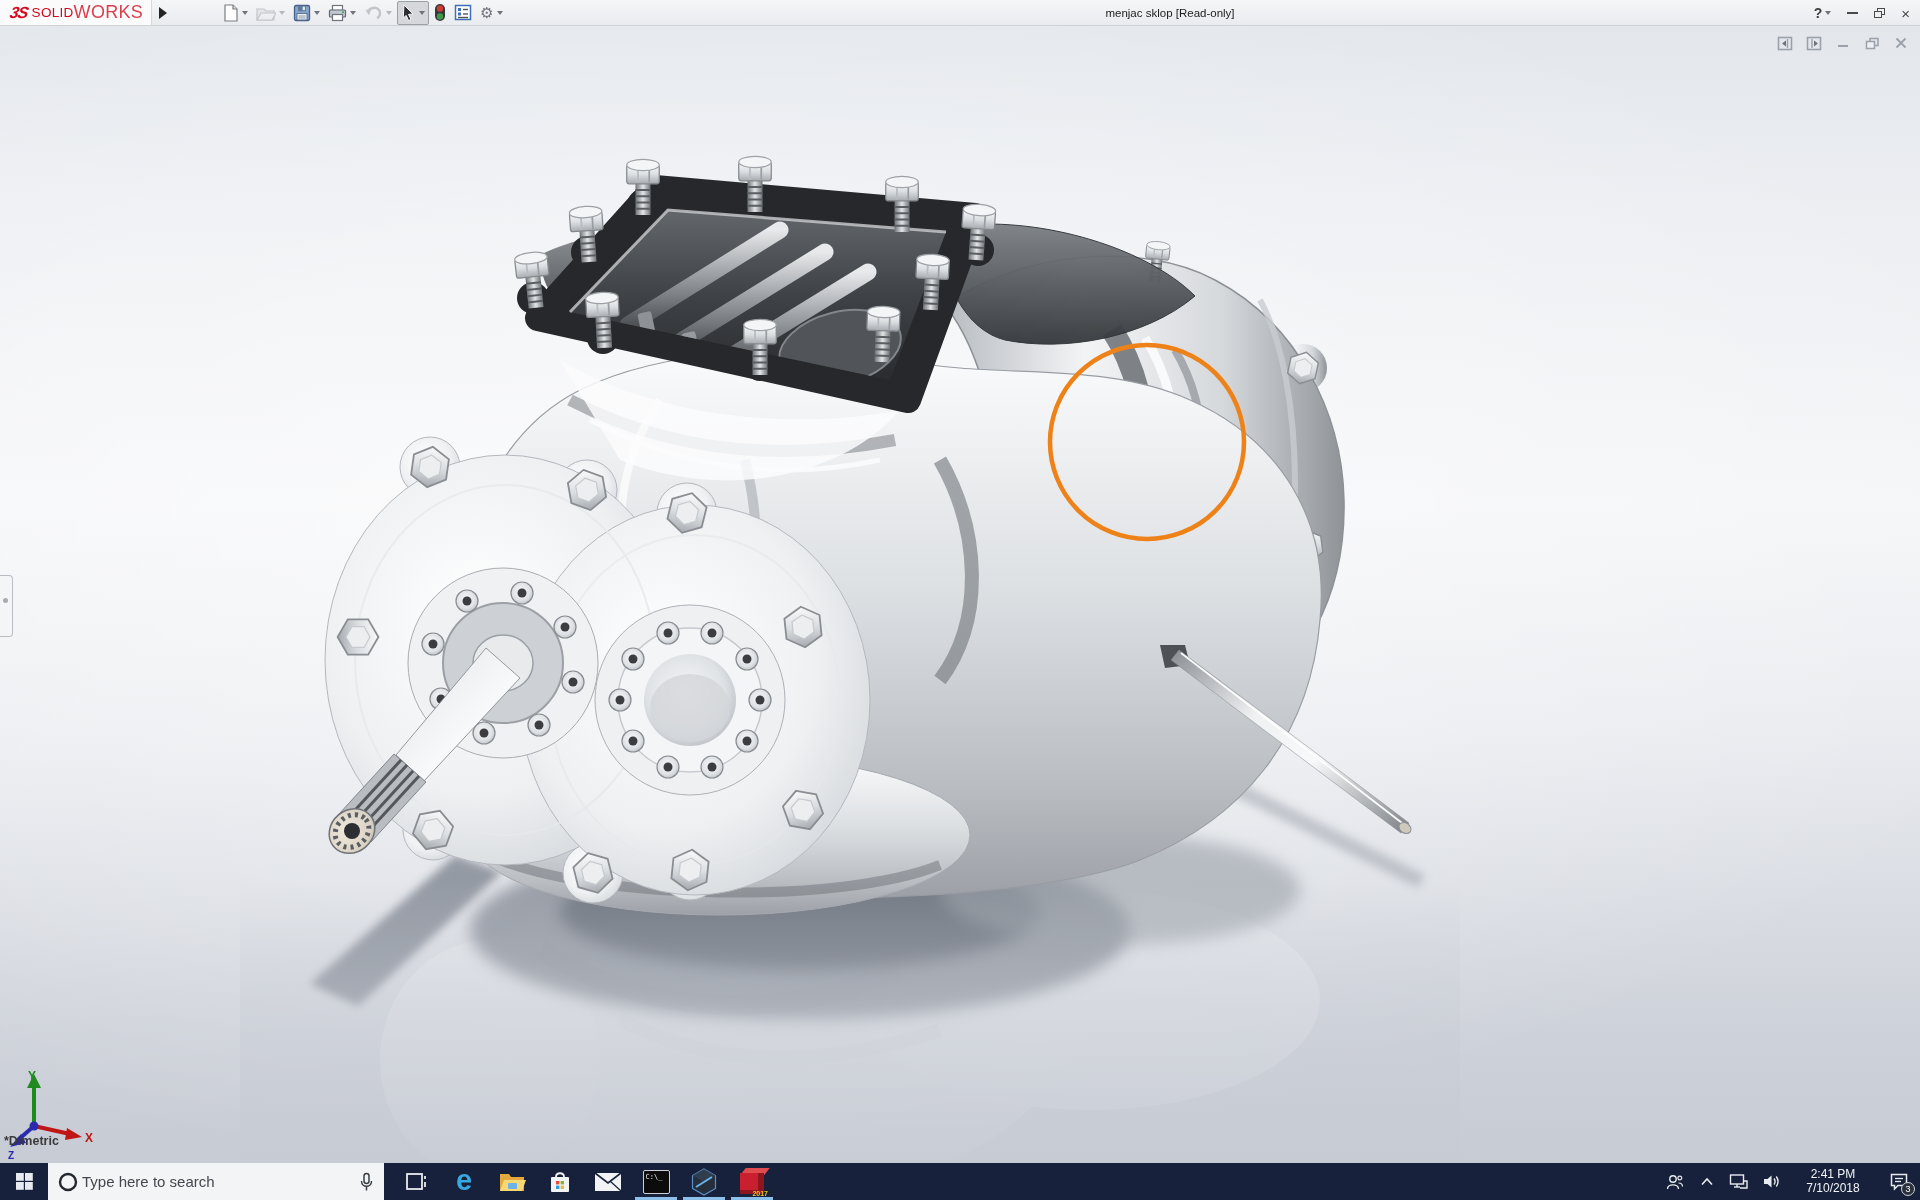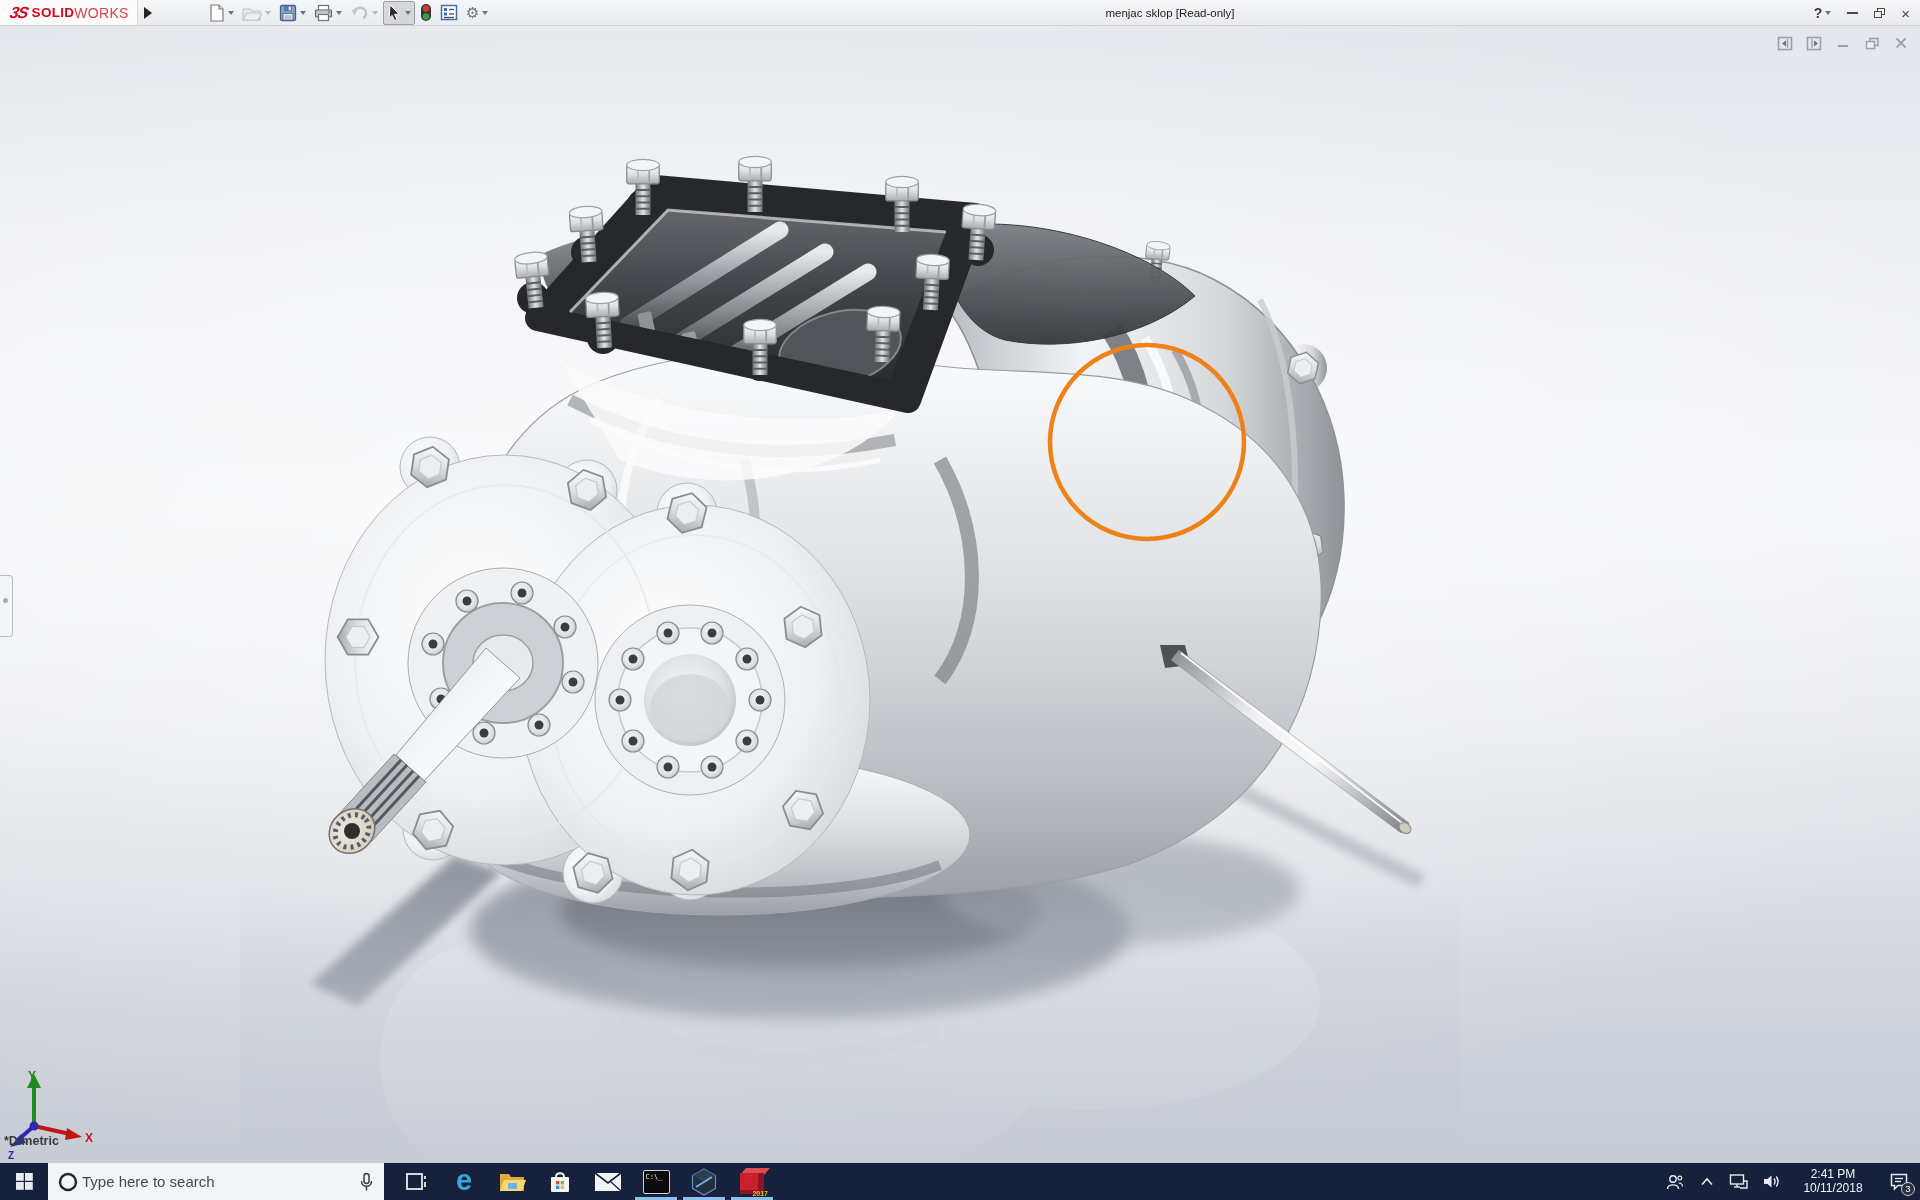--- a/index.html
+++ b/index.html
@@ -6,22 +6,22 @@
   html,body{width:1920px;height:1200px;overflow:hidden;font-family:"Liberation Sans",sans-serif;background:#c7cbd4;}
   .screen{position:relative;width:1920px;height:1200px;}
   button{background:none;border:none;font-family:inherit;cursor:default;}
 
   
   .titlebar{position:absolute;top:0;left:0;width:1920px;height:26px;
     background:linear-gradient(#f5f6f8,#e9ebee);border-bottom:1px solid #cfd2d6;
     display:flex;align-items:center;}
   .brand{display:flex;align-items:center;height:100%;padding:0 8px 0 10px;background:#fbfbfc;}
   .ds-glyph{font-style:italic;font-weight:700;font-size:16px;color:#d5071c;transform:skewX(-12deg);margin-right:4px;letter-spacing:-1px;}
-  .brand-bold{font-weight:700;font-size:13.5px;color:#d5071c;letter-spacing:.3px;}
-  .brand-light{font-weight:400;font-size:14px;color:#d9404f;letter-spacing:.3px;}
+  .brand-bold{font-weight:400;font-size:13.5px;color:#d5071c;letter-spacing:.3px;}
+  .brand-light{font-weight:400;font-size:18px;color:#d9404f;letter-spacing:.3px;}
   .expand-btn{width:22px;height:26px;display:flex;align-items:center;justify-content:center;border-left:1px solid #d7d9dc;}
   .tri-right{width:0;height:0;border-left:8px solid #232323;border-top:6px solid transparent;border-bottom:6px solid transparent;}
   .tools{display:flex;align-items:center;margin-left:46px;gap:2px;height:100%;}
   .tool{display:flex;align-items:center;height:24px;padding:0 3px;}
   .tool svg{display:block;}
   .caret{width:0;height:0;border-top:4px solid #6f747a;border-left:3.5px solid transparent;border-right:3.5px solid transparent;margin-left:3px;}
   .tool.pressed{background:#d5d7da;border:1px solid #9aa0a6;border-radius:2px;}
   .dim{opacity:.45;}
   .gear-glyph{font-size:15px;color:#6f747a;line-height:1;}
   .doc-title{position:absolute;left:1060px;top:0;width:220px;height:26px;line-height:26px;
@@ -610,21 +610,21 @@
       </button>
       <button class="tray-btn" style="width:34px">
         <svg width="19" height="17" viewBox="0 0 19 17">
           <polygon points="2,6 5.5,6 9.5,2.5 9.5,14.5 5.5,11 2,11" fill="#e8ebee"></polygon>
           <path d="M12 5.5 Q14.2 8.5 12 11.5" fill="none" stroke="#e8ebee" stroke-width="1.4"></path>
           <path d="M14.3 3.5 Q17.8 8.5 14.3 13.5" fill="none" stroke="#e8ebee" stroke-width="1.4"></path>
         </svg>
       </button>
       <div class="clock">
         <div>2:41 PM</div>
-        <div>10/11/2018</div>
+        <div>7/10/2018</div>
       </div>
       <button class="action-wrap">
         <svg width="20" height="19" viewBox="0 0 20 19">
           <path d="M2.5 2.5 h15 v11 h-8.5 l-3.5 3.5 v-3.5 h-3 z" fill="none" stroke="#e8ebee" stroke-width="1.5"></path>
           <line x1="6" y1="6.5" x2="14" y2="6.5" stroke="#e8ebee" stroke-width="1.3"></line>
           <line x1="6" y1="9.5" x2="12" y2="9.5" stroke="#e8ebee" stroke-width="1.3"></line>
         </svg>
         <span class="badge">3</span>
       </button>
     </div>

